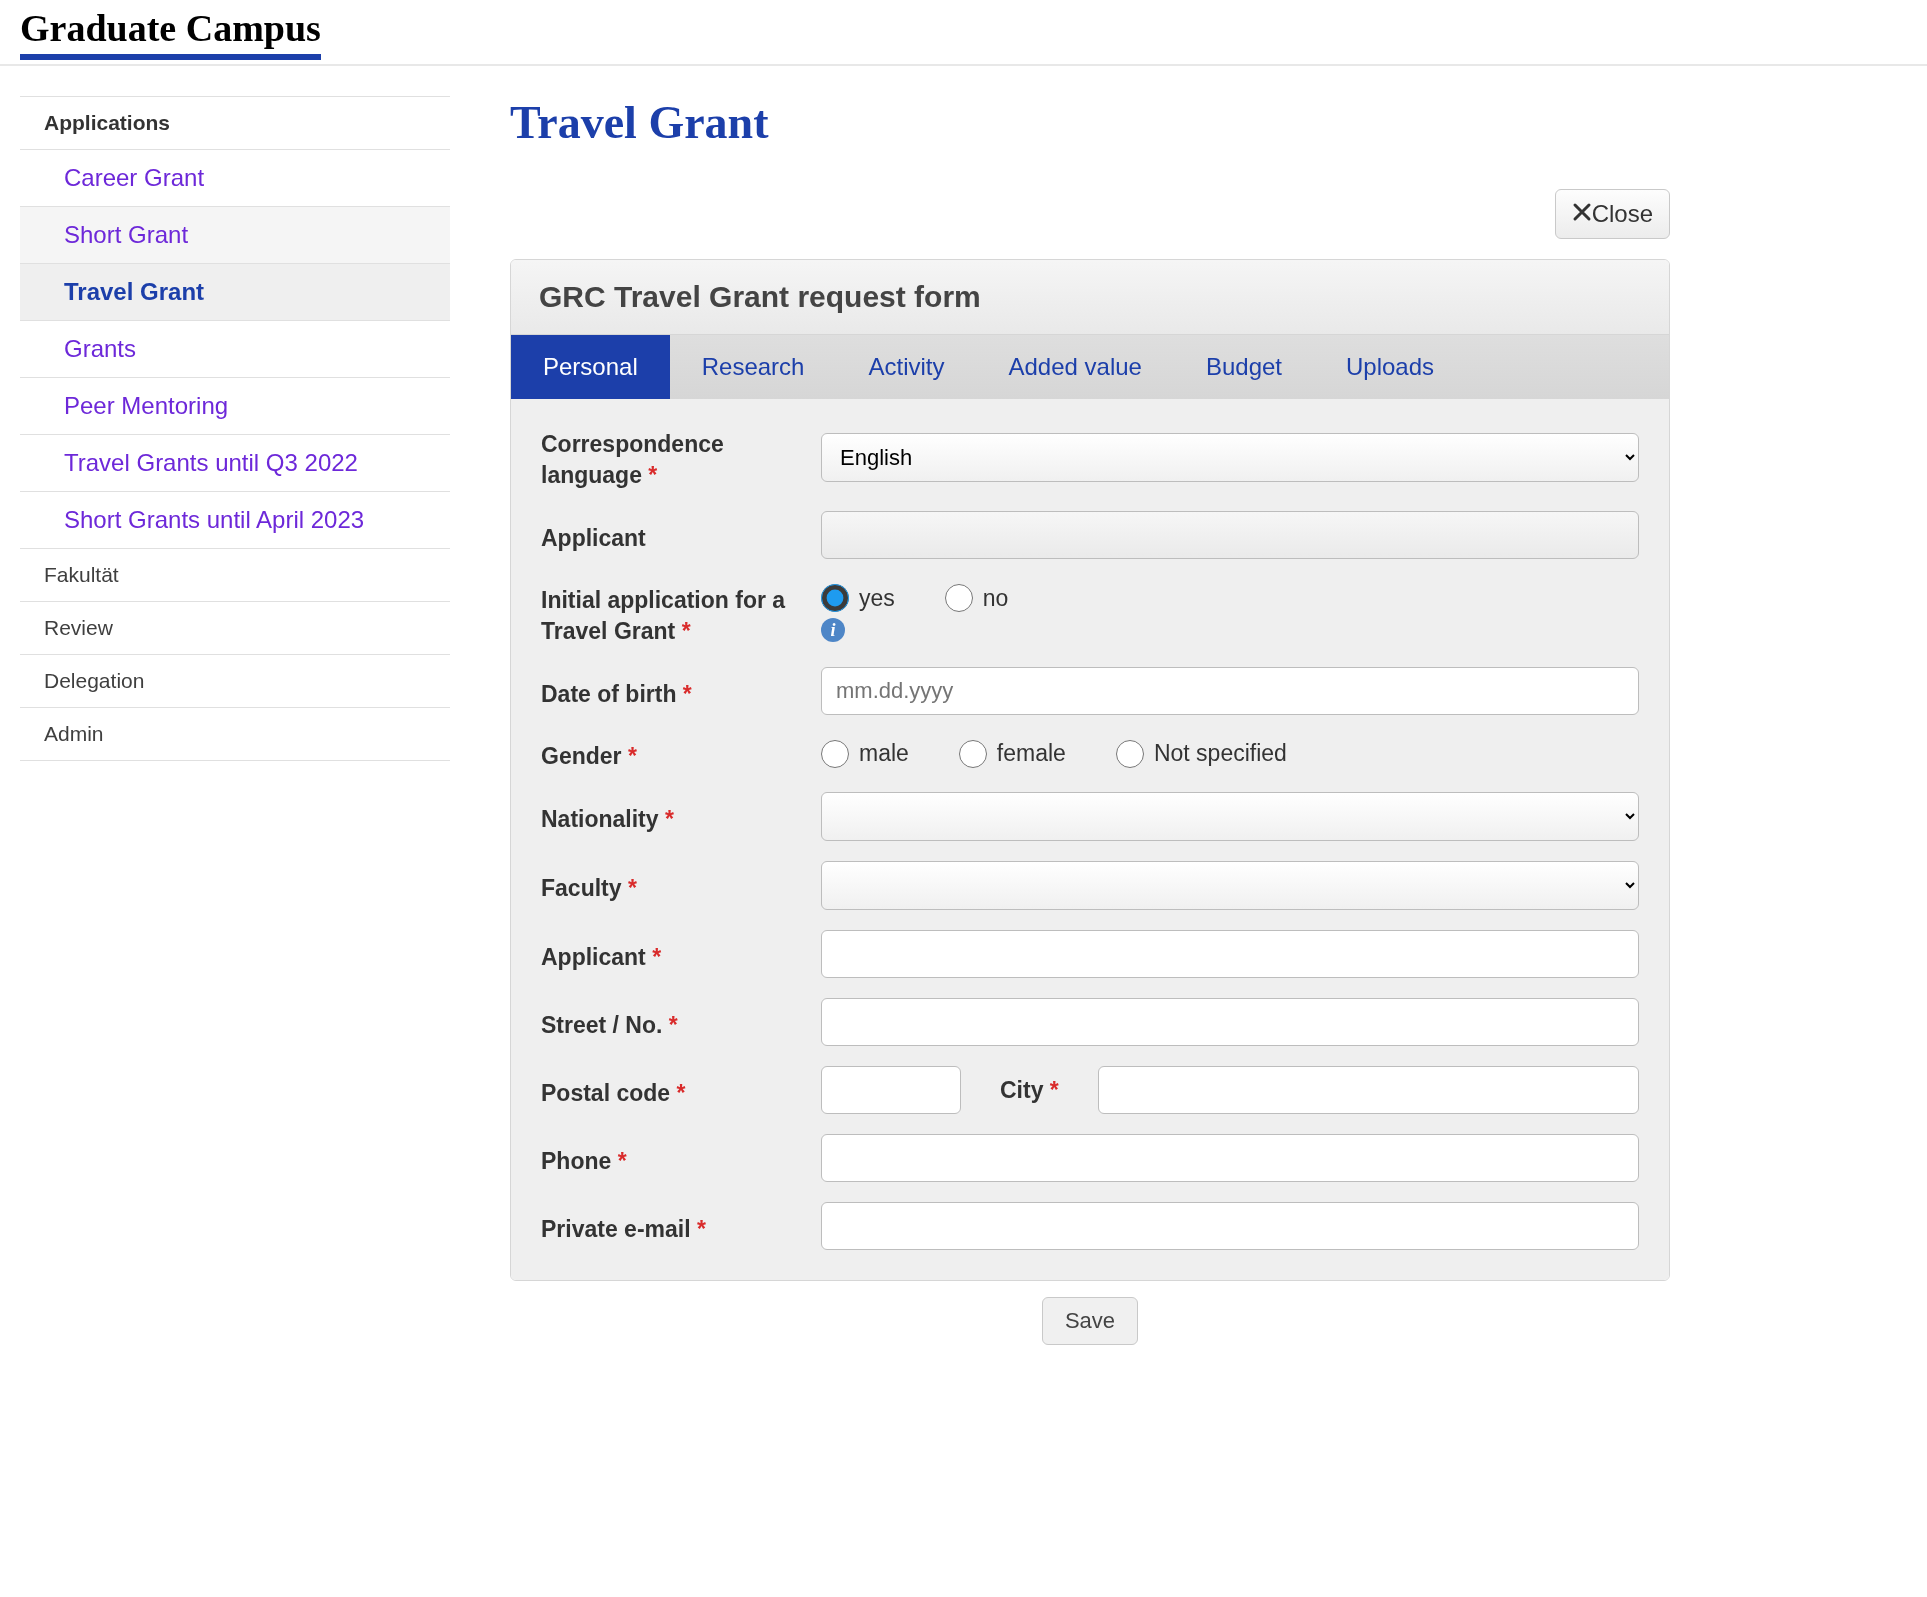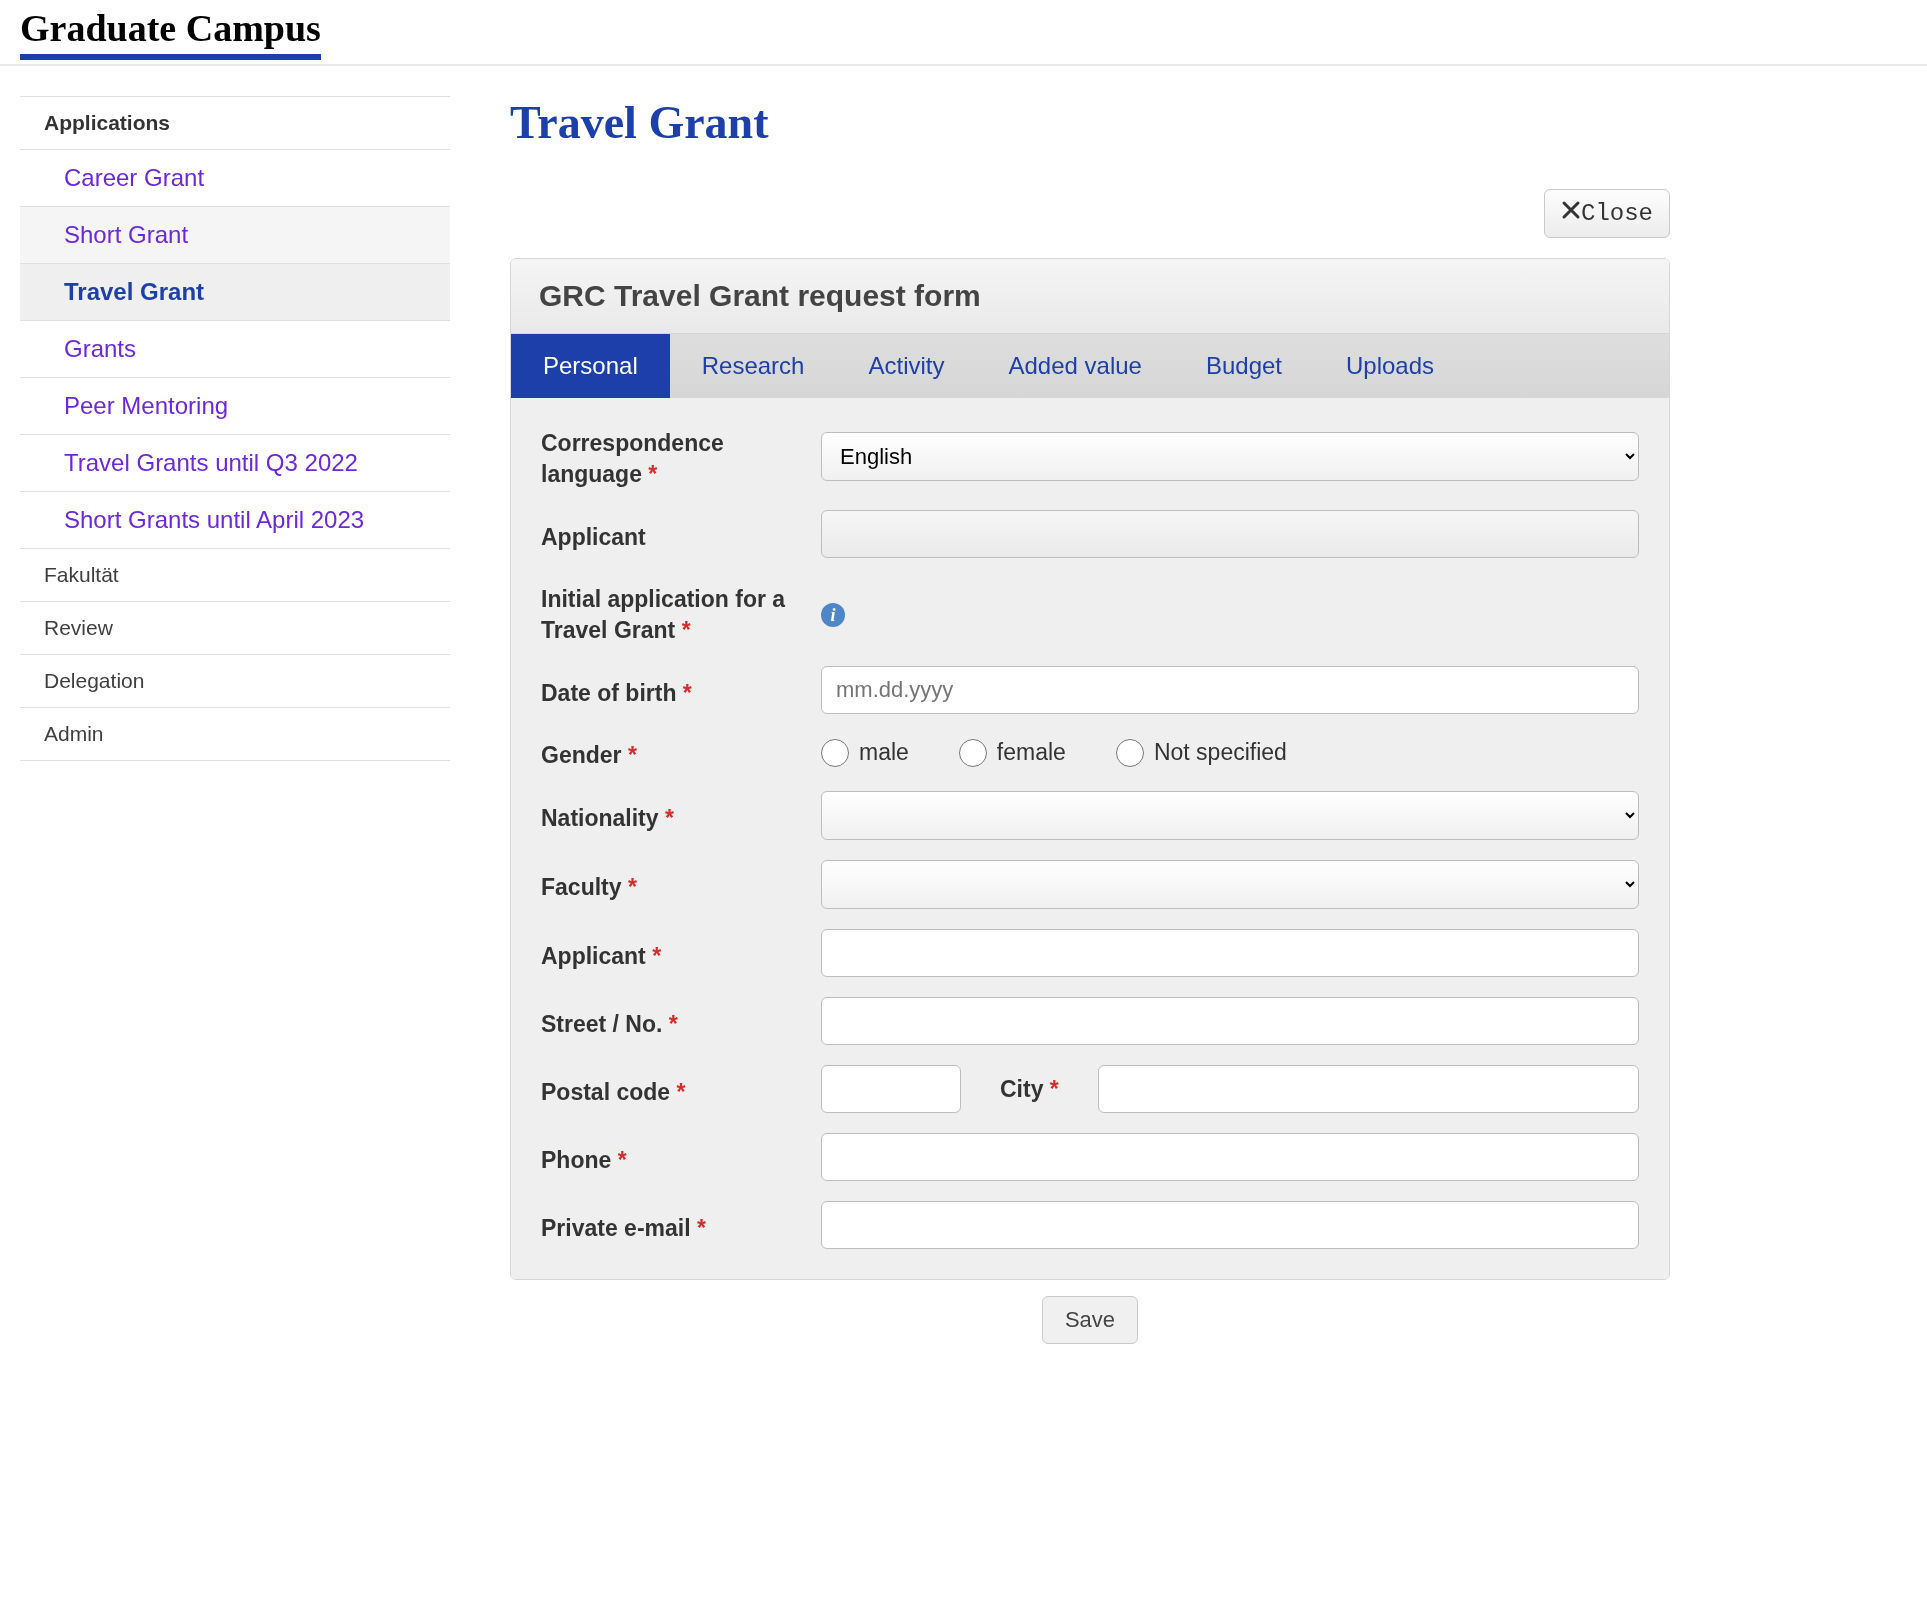--- a/index.html
+++ b/index.html
@@ -22,21 +22,21 @@
   .navitem.header { font-weight:600; color:#333; padding-left:24px; }
   .navitem.sub { padding-left:44px; background:#f5f5f5; color:#6d28d9; font-size:24px; }
   .navitem.sub.plain { background:#fff; }
   .navitem.active { color:#1c3faa; font-weight:700; background:#efefef; }
 
   
   .page-title { font-family: Georgia, "Times New Roman", serif; font-weight:bold; font-size:46px; color:#1c3faa; margin:0 0 40px 0; }
 
   
   .close-row { display:flex; justify-content:flex-end; margin-bottom:20px; }
-  .close-btn { display:inline-flex; background:linear-gradient(#fdfdfd,#ececec); border:1px solid #c9c9c9; border-radius:6px; padding:10px 16px; font-size:24px; color:#333; cursor:pointer;font-family:Liberation Mono, monospace; }
+  .close-btn { display:inline-flex; background:linear-gradient(#fdfdfd,#ececec); border:1px solid #c9c9c9; border-radius:6px; padding:10px 16px; font-size:24px; color:#333; cursor:pointer; }
 
   
   .panel { border:1px solid #d6d6d6; border-radius:6px; overflow:hidden; }
   .panel-head { background:linear-gradient(#f5f5f5,#e9e9e9); border-bottom:1px solid #d6d6d6; padding:20px 28px; font-size:30px; font-weight:600; color:#444; }
 
   
   .tabs { display:flex; background:linear-gradient(#dedede,#d6d6d6); }
   .tab { padding:18px 32px; font-size:24px; color:#1c3faa; cursor:pointer; }
   .tab.active { background:#1c3faa; color:#fff; }
 
@@ -139,20 +139,30 @@
           <div class="ctrl">
             <input type="text" class="text" disabled="" value="" style="">
           </div>
         </div>
 
         <div class="row">
           <div class="lbl">
             <span>Initial application for a Travel Grant</span> <span class="req">*</span>
           </div>
           <div class="ctrl">
+            <div class="radioset">
+              <label class="radio">
+                <input type="radio" name="init" checked="" style="">
+                <span>yes</span>
+              </label>
+              <label class="radio">
+                <input type="radio" name="init" style="">
+                <span>no</span>
+              </label>
+            </div>
             <div class="info-icon">i</div>
           </div>
         </div>
 
         <div class="row">
           <div class="lbl">
             <span>Date of birth</span> <span class="req">*</span>
           </div>
           <div class="ctrl">
             <input type="text" class="text" placeholder="mm.dd.yyyy" style="">

